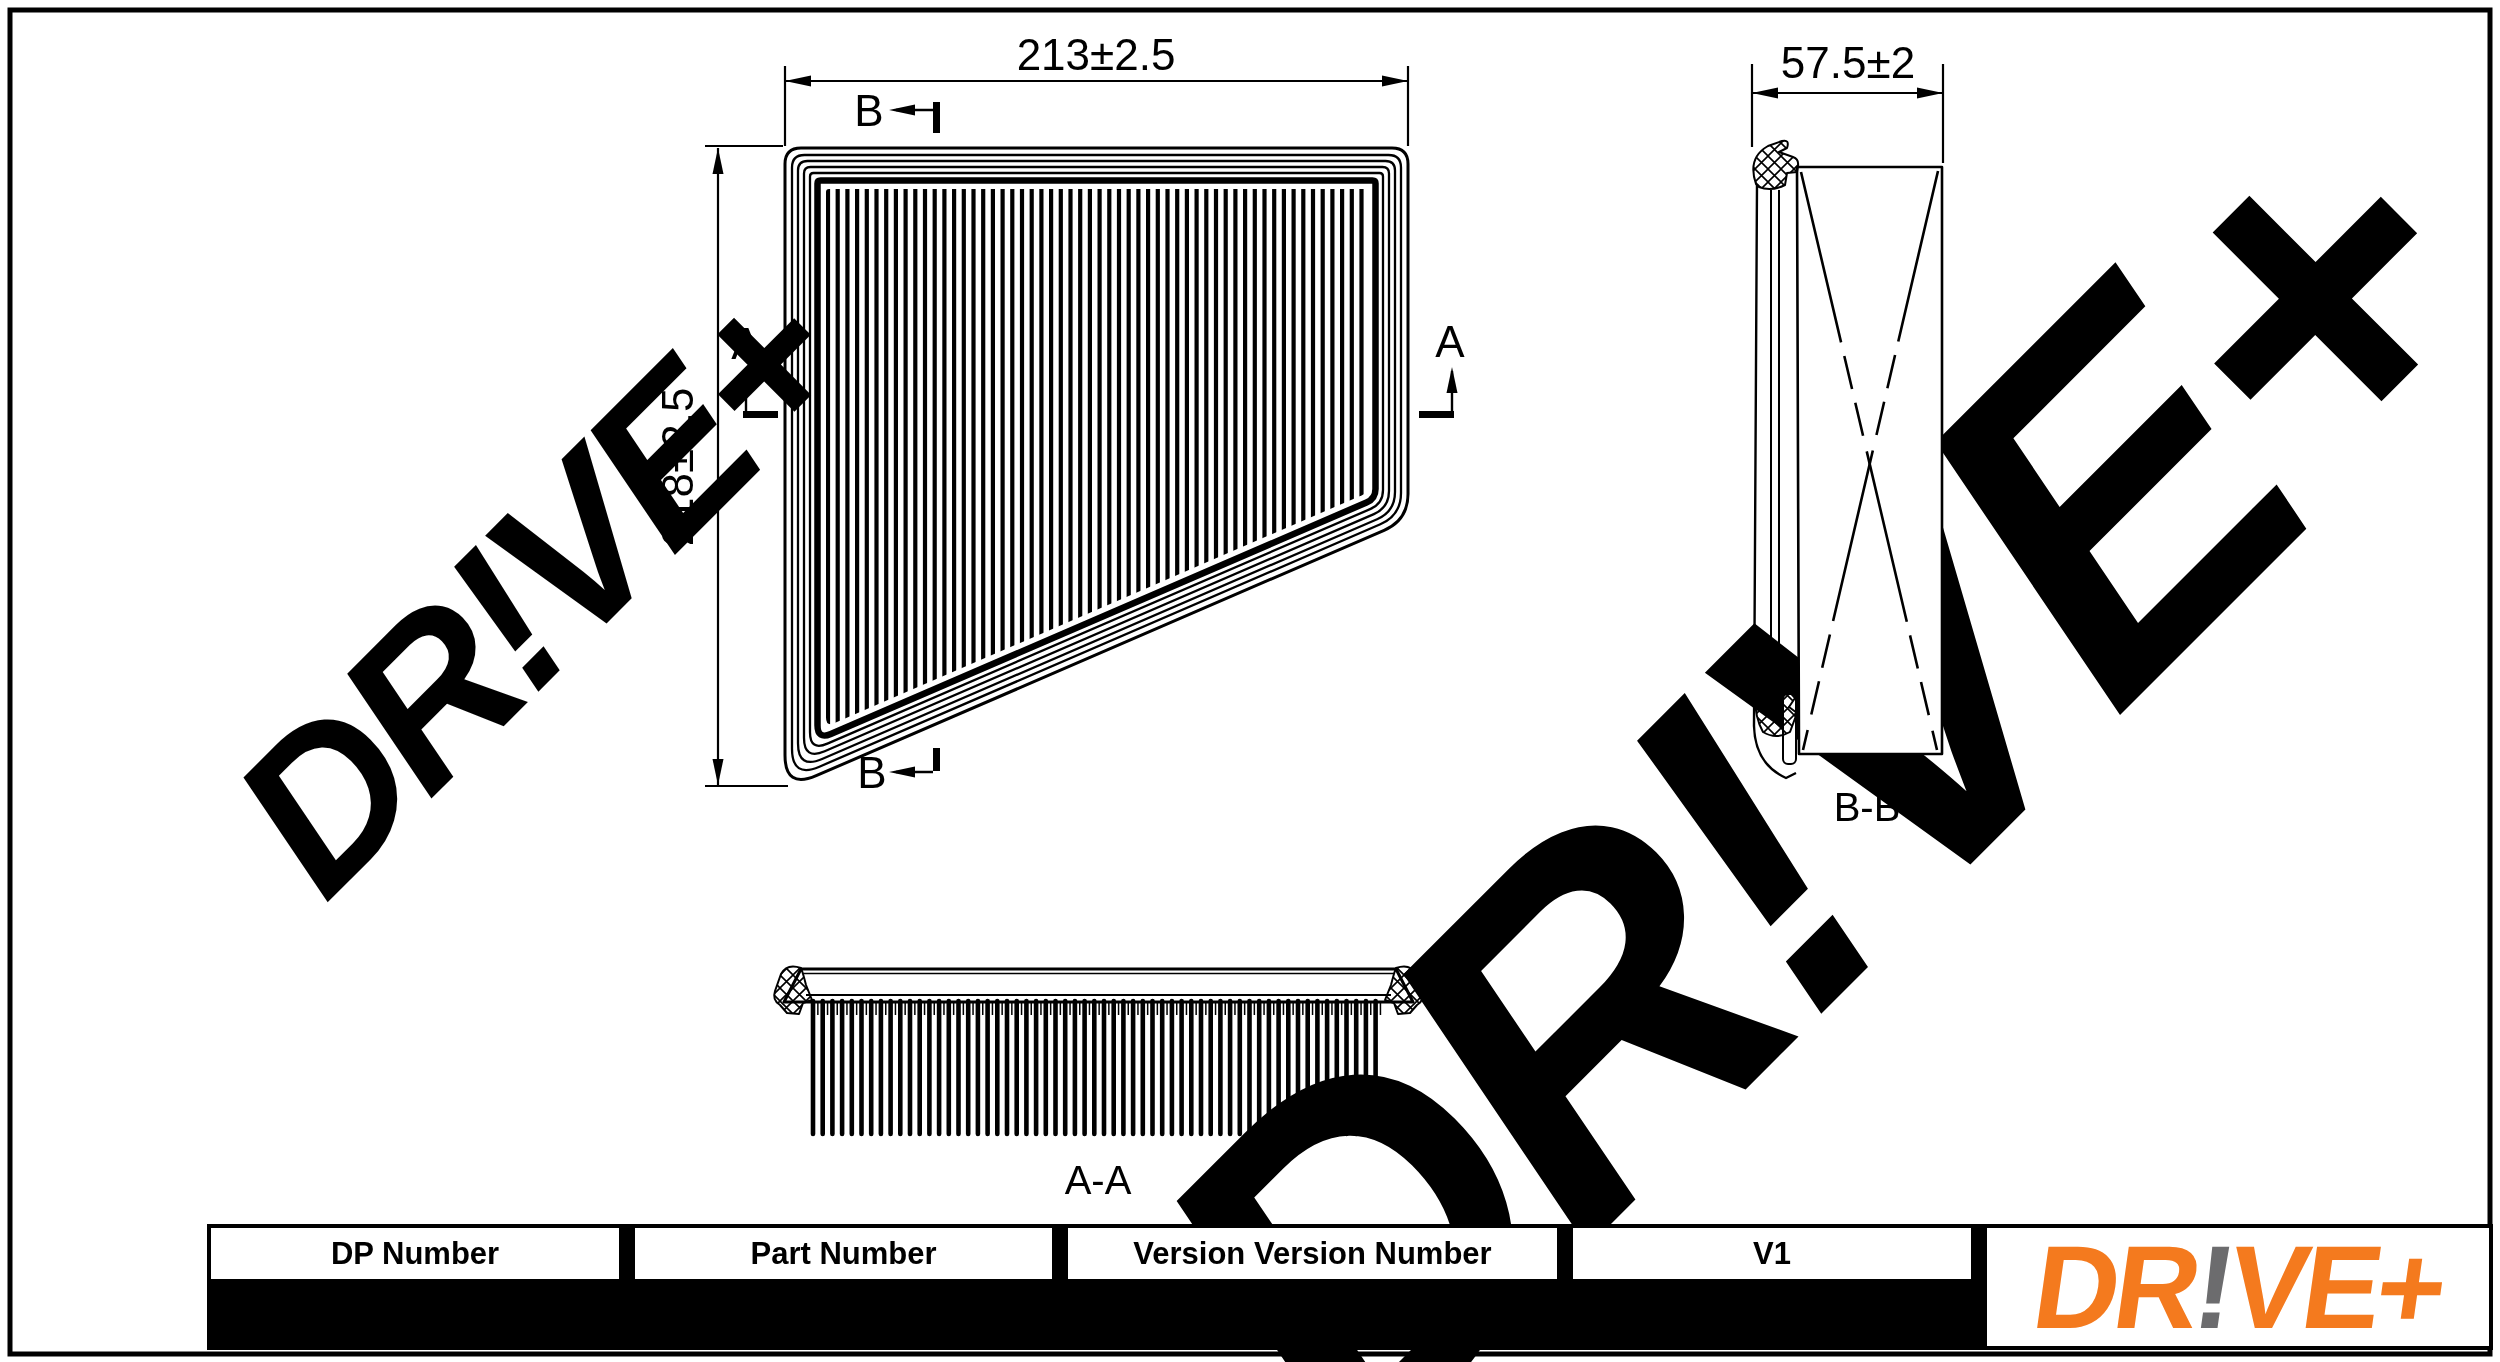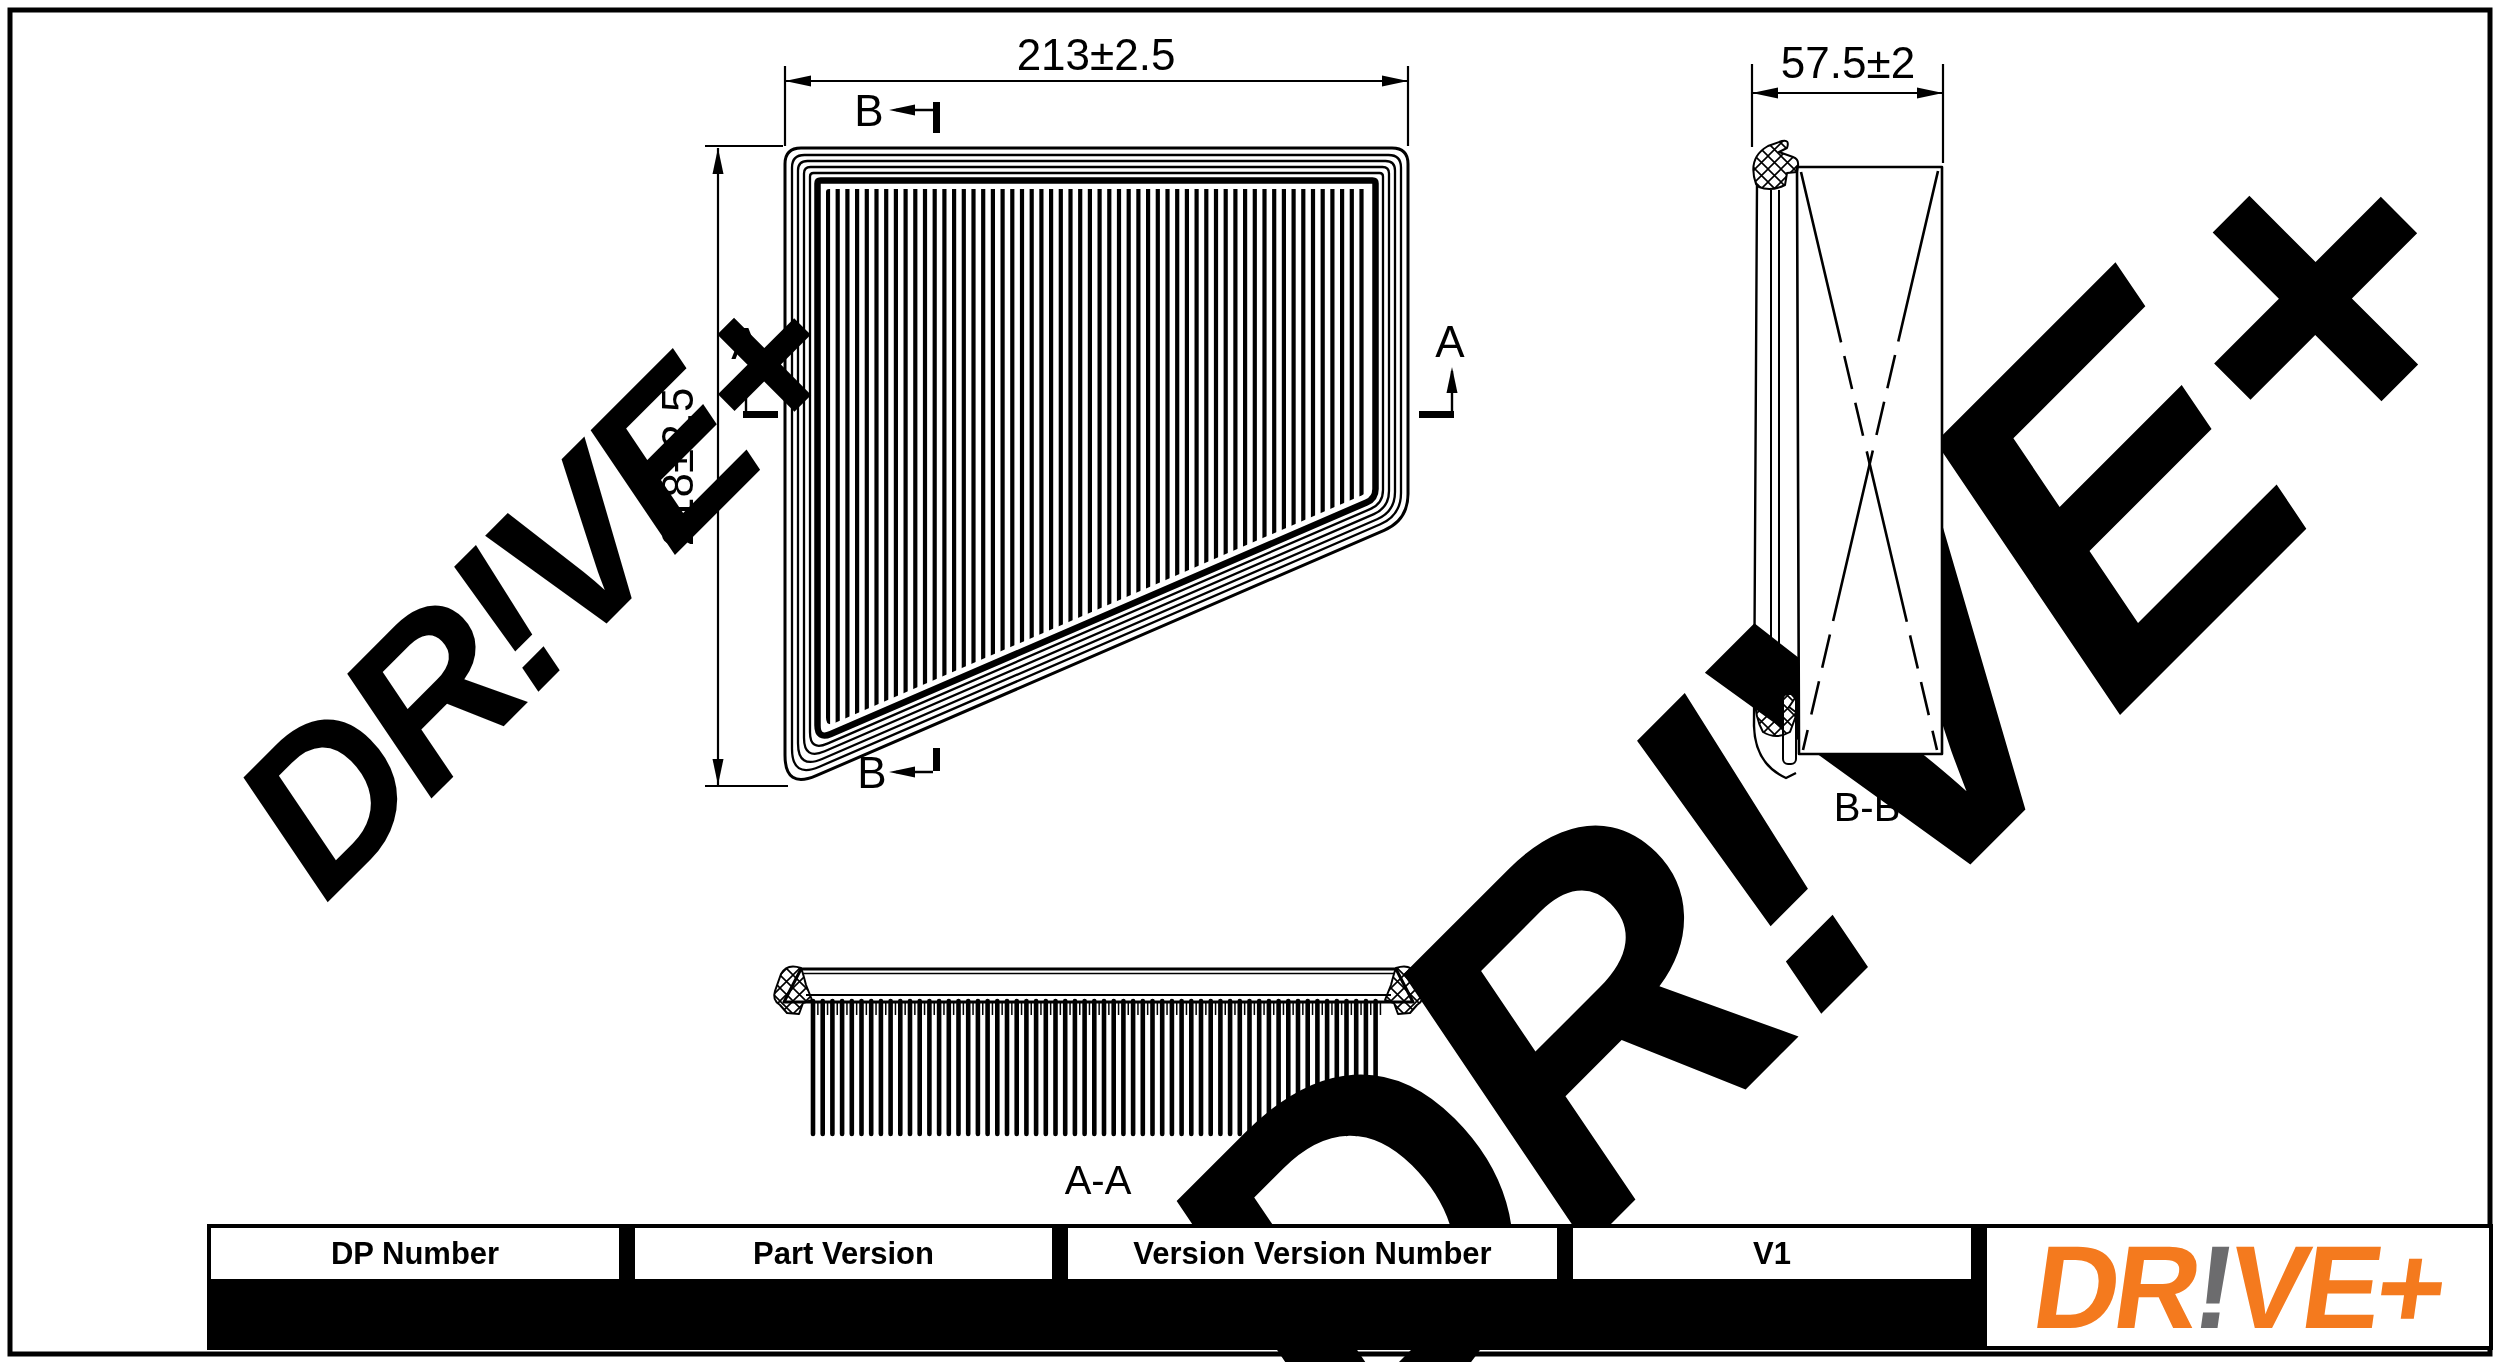--- a/index.html
+++ b/index.html
@@ -285,19 +285,19 @@
     <text class="sectxt" x="746" y="359" text-anchor="middle">A</text>
     <text class="sectxt" x="1450" y="357" text-anchor="middle">A</text>
 
     <text class="viewtxt" x="1867" y="821" text-anchor="middle">B-B</text>
     <text class="viewtxt" x="1098" y="1194" text-anchor="middle">A-A</text>
   </g>
 </svg>
 
 <div class="tblock">
   <div class="tcell">DP Number</div>
-  <div class="tcell">Part Version</div>
+  <div class="tcell">Part Number</div>
   <div class="tcell">Version Version Number</div>
   <div class="logocell">
     <div class="logo"><span id="logo1" style="color: rgb(244, 122, 30);">DR</span><span id="logo2" style="color: rgb(108, 108, 110);">!</span><span id="logo3" style="color: rgb(244, 122, 30);">VE+</span></div>
   </div>
   <div class="tcell">V1</div>
 </div>
 
 </body></html>

